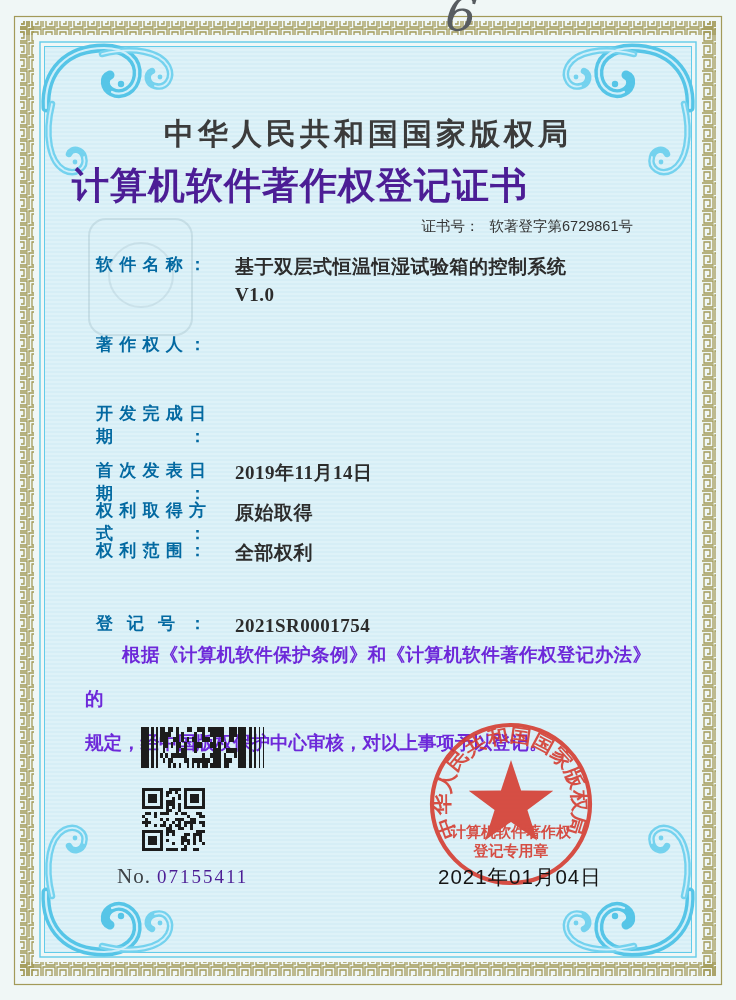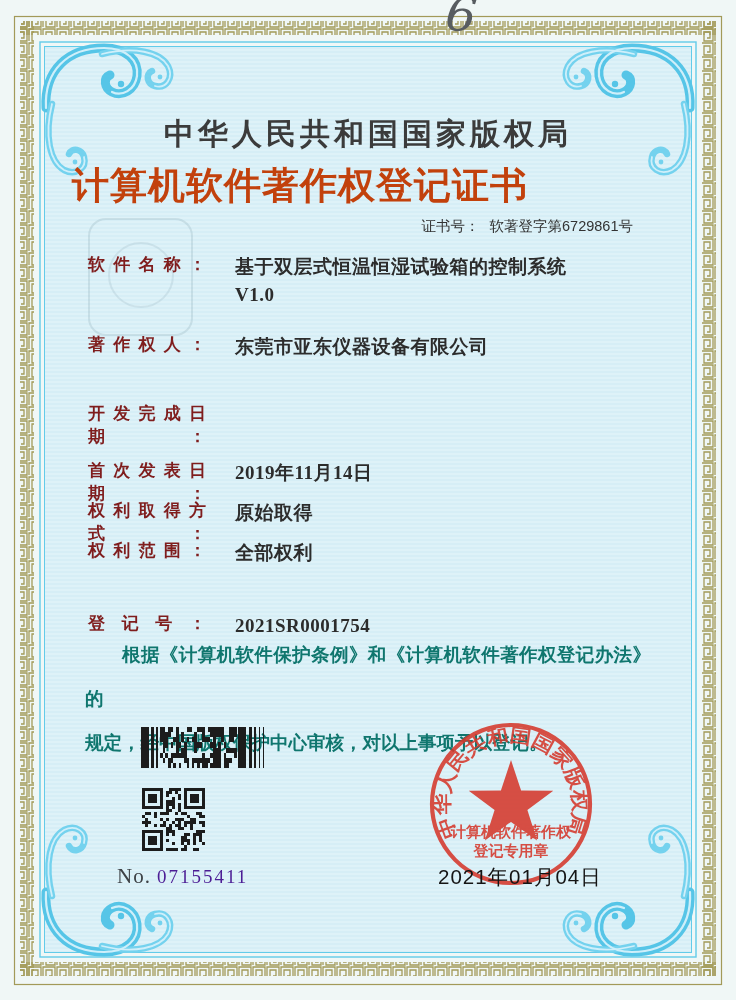--- a/index.html
+++ b/index.html
@@ -32,52 +32,52 @@
   }
 
   .content { position:absolute; inset:0; z-index:3; color:#2e2e2e; }
 
   .authority {
     position:absolute; top:114px; left:0; width:736px; text-align:center;
     font-size:30px; font-weight:bold; letter-spacing:4px; color:#3b3b3b;
   }
   .cert-title {
     position:absolute; top:161px; left:0; width:600px; text-align:center;
-    font-size:37px; font-weight:bold; letter-spacing:1px; color:#c2410c;
+    font-size:37px; font-weight:bold; letter-spacing:1px; color:#4c1d95;
   }
   .cert-no {
     position:absolute; top:217px; right:103px;
     font-family:"Liberation Sans","DejaVu Sans",sans-serif;
     font-size:14.5px; font-weight:normal; color:#333;
   }
   .cert-no .lbl { margin-right:10px; }
 
   .row { position:absolute; left:88px; display:flex; align-items:flex-start; }
   .row .label {
     display:inline-block; width:118px; flex:0 0 118px;
     font-family:"Liberation Sans","DejaVu Sans",sans-serif;
-    font-size:17px; font-weight:bold; color:#7f1d1d;
-    text-align:justify; text-align-last:justify;
+    font-size:17px; font-weight:bold; color:#0369a1;
+    text-align:justify; text-align-last:justify;padding-left:8px;
   }
   .row .value {
     margin-left:29px; font-size:19px; font-weight:bold; color:#2c2c2c;
     letter-spacing:0.5px; line-height:1.45; max-width:430px;
   }
   .row.r1 { top:253px; }
   .row.r2 { top:333px; }
   .row.r3 { top:402px; }
   .row.r4 { top:459px; }
   .row.r5 { top:499px; }
   .row.r6 { top:539px; }
   .row.r7 { top:612px; }
 
   .statement {
     position:absolute; left:85px; top:633px; width:566px;
     font-family:"Liberation Sans","DejaVu Sans",sans-serif;
-    font-size:18.5px; font-weight:600; color:#0f766e;
+    font-size:18.5px; font-weight:600; color:#6d28d9;
     line-height:44px; text-align:justify;
   }
   .statement .l1 { text-indent:2em; }
 
   .barcode { position:absolute; left:141px; top:727px; width:124px; height:41px; }
   .qrcode  { position:absolute; left:142px; top:788px; width:63px;  height:63px; }
 
   .stamp { position:absolute; left:425px; top:718px; width:172px; height:172px; z-index:4; }
 
   .serial {
@@ -157,21 +157,20 @@
 
     <div class="row r1">
       <span class="label">软件名称：</span>
       <span class="value"><span>基于双层式恒温恒湿试验箱的控制系统</span><br>
         <span>V1.0</span>
       </span>
     </div>
 
     <div class="row r2">
       <span class="label">著作权人：</span>
-      <span class="value">东莞市亚东仪器设备有限公司</span>
     </div>
 
     <div class="row r3">
       <span class="label">开发完成日期：</span>
     </div>
 
     <div class="row r4">
       <span class="label">首次发表日期：</span>
       <span class="value">2019年11月14日</span>
     </div>

